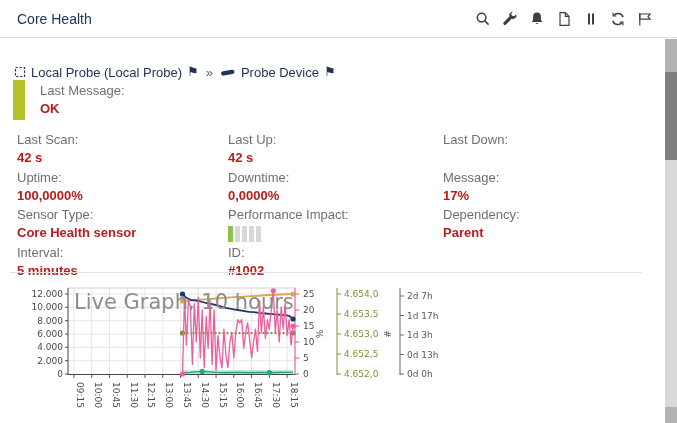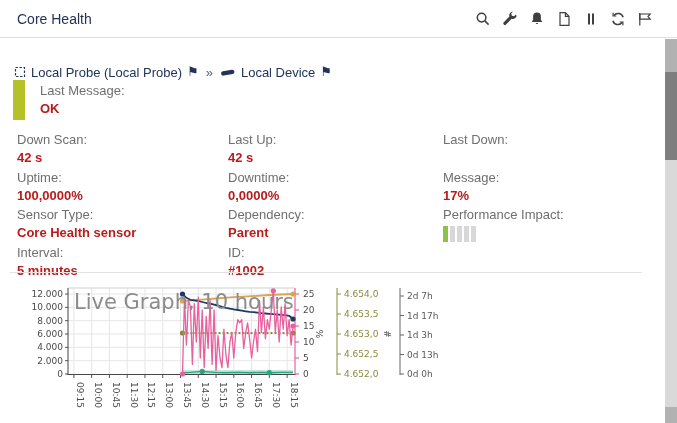--- a/index.html
+++ b/index.html
@@ -113,35 +113,35 @@
       </svg>
     </span>
     <span>Local Probe (Local Probe)</span>
     <span class="crumb-flag">⚑</span>
     <span class="crumb-sep">»</span>
     <span class="device-ico">
       <svg width="16" height="9" viewBox="0 0 16 9">
         <rect x="1" y="2.4" width="13.5" height="4.4" rx="2.2" fill="#22335a" transform="rotate(-10 8 4.5)"></rect>
       </svg>
     </span>
-    <span>Local Device</span>
+    <span>Probe Device</span>
     <span class="crumb-flag">⚑</span>
   </div>
 
   <div class="status">
     <div class="status-bar" style="background: rgb(181, 194, 39);"></div>
     <div class="status-text">
       <div class="lbl">Last Message:</div>
       <div class="val">OK</div>
     </div>
   </div>
 
   <div class="info-grid">
     <div class="cell">
-      <div class="lbl">Down Scan:</div>
+      <div class="lbl">Last Scan:</div>
       <div class="val">42 s</div>
     </div>
     <div class="cell">
       <div class="lbl">Last Up:</div>
       <div class="val">42 s</div>
     </div>
     <div class="cell">
       <div class="lbl">Last Down:</div>
       <div class="val"></div>
     </div>
@@ -153,34 +153,34 @@
       <div class="lbl">Downtime:</div>
       <div class="val">0,0000%</div>
     </div>
     <div class="cell">
       <div class="lbl">Message:</div>
       <div class="val">17%</div>
     </div>
     <div class="cell">
       <div class="lbl">Sensor Type:</div>
       <div class="val">Core Health sensor</div>
-    </div>
-    <div class="cell">
-      <div class="lbl">Dependency:</div>
-      <div class="val">Parent</div>
     </div>
     <div class="cell">
       <div class="lbl">Performance Impact:</div>
       <div class="meter">
           <span style="background: rgb(139, 195, 74);"></span>
           <span style="background: rgb(216, 216, 216);"></span>
           <span style="background: rgb(216, 216, 216);"></span>
           <span style="background: rgb(216, 216, 216);"></span>
           <span style="background: rgb(216, 216, 216);"></span>
         </div>
+    </div>
+    <div class="cell">
+      <div class="lbl">Dependency:</div>
+      <div class="val">Parent</div>
     </div>
     <div class="cell">
       <div class="lbl">Interval:</div>
       <div class="val">5 minutes</div>
     </div>
     <div class="cell">
       <div class="lbl">ID:</div>
       <div class="val">#1002</div>
     </div>
   </div>

